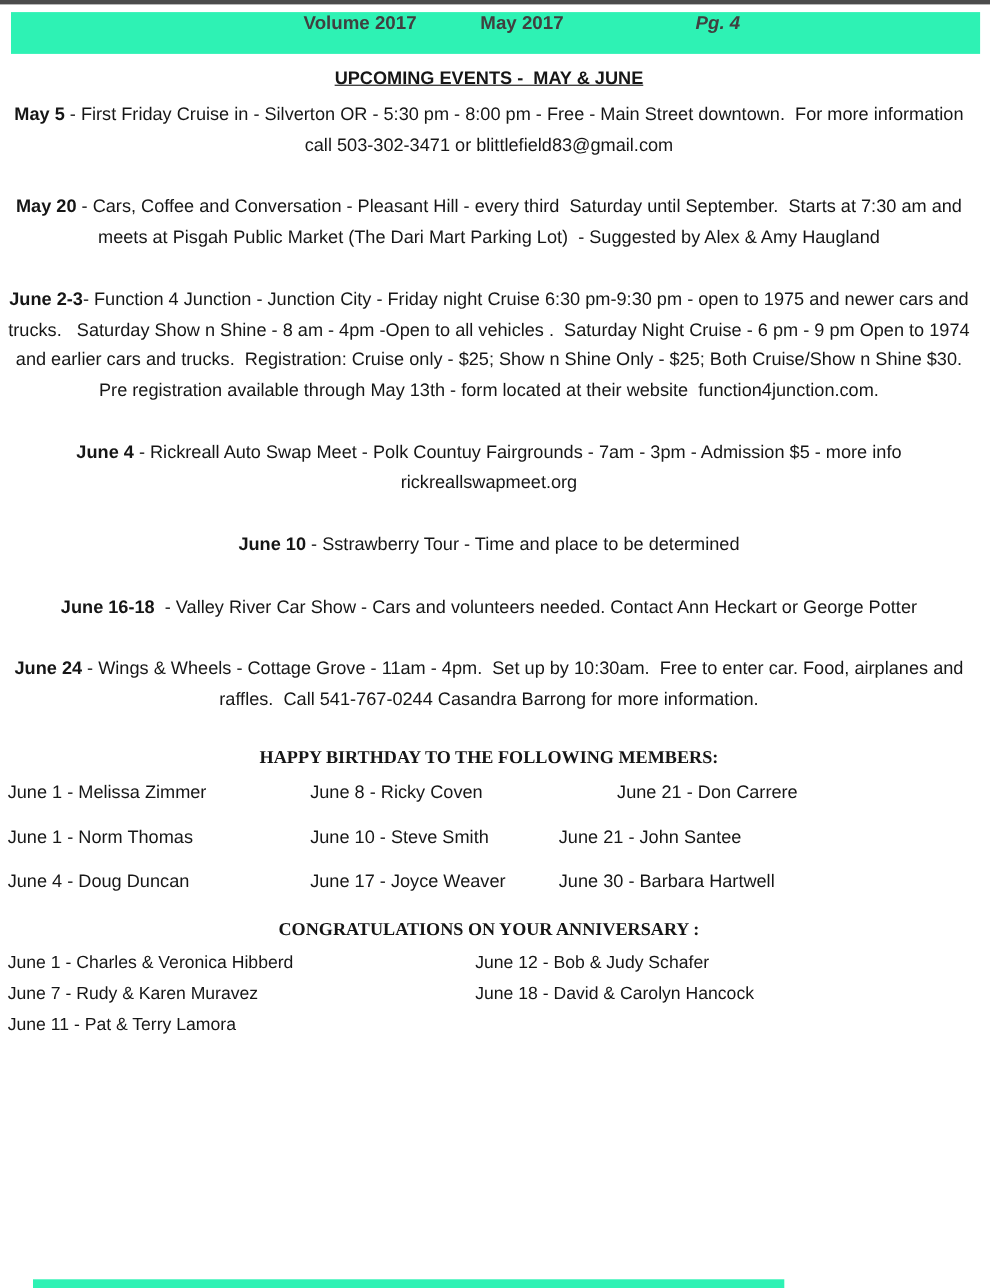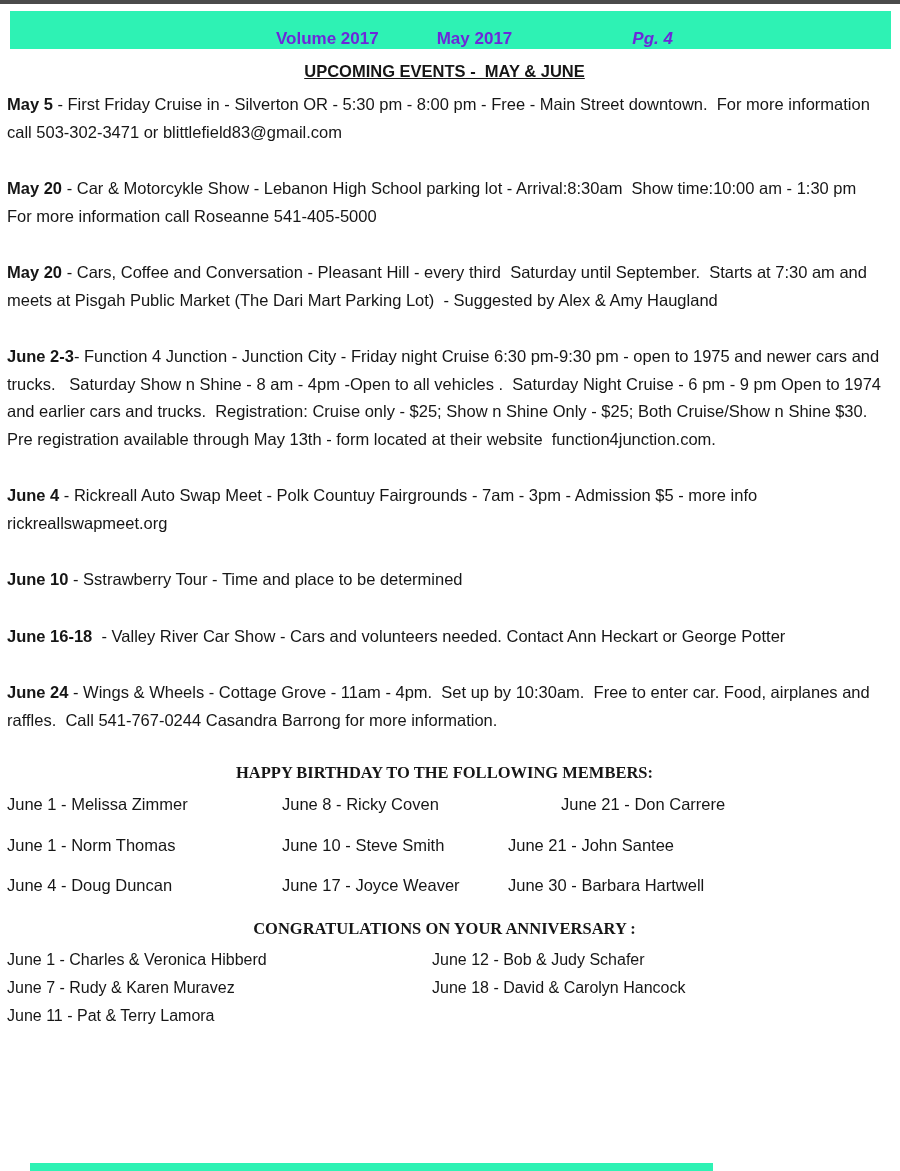--- a/index.html
+++ b/index.html
@@ -3,33 +3,33 @@
 <meta charset="utf-8">
 <style>
   html,body { margin:0; padding:0; background:#ffffff; }
   .page {
     position:relative; width:900px; height:1171px; background:#fff;
     font-family:"Liberation Sans", sans-serif; color:#161616; overflow:hidden;
   }
   .top-strip { position:absolute; left:0; top:0; width:900px; height:4px; background:#4b4b4b; }
   .banner {
     position:absolute; left:10px; top:11px; width:881px; height:38px;
-    background:#2ef2b4; display:flex; align-items:flex-end;
-    font-weight:bold; font-size:17px; color:#6d28d9;
+    background:#2ef2b4; display:flex; align-items:flex-start;
+    font-weight:bold; font-size:17px; color:#404040;
   }
   .banner .vol { margin-left:266px; }
   .banner .mon { margin-left:58px; }
   .banner .pg  { margin-left:120px;font-style:italic; }
   .content { position:absolute; left:7px; top:62px; width:875px; }
   .events-title {
     text-align:center; font-weight:bold; font-size:16.5px;
     text-decoration:underline; white-space:pre-wrap; margin:0 0 10px 0;
   }
   .event {
-    font-size:16.5px; line-height:27.5px; margin:0 0 29px 0; white-space:pre-wrap;
+    font-size:16.5px; line-height:27.5px; margin:0 0 29px 0; white-space:pre-wrap;text-align:center;
   }
   .event b { font-weight:bold; }
   .section-title {
     text-align:center; font-weight:bold; font-size:16.5px; margin:0; white-space:pre-wrap;font-family:Liberation Serif, serif;
   }
   .bday-title { margin-top:13px; margin-bottom:7px; }
   .bday-grid {
     display:grid; grid-template-columns:263px 214px 1fr;
     font-size:16.5px; line-height:28.5px; white-space:pre-wrap;gap:12px;
   }
@@ -51,21 +51,20 @@
     <span class="vol">Volume 2017</span>
     <span class="mon">May 2017</span>
     <span class="pg">Pg. 4</span>
   </div>
 
   <div class="content">
     <p class="events-title">UPCOMING EVENTS -  MAY &amp; JUNE</p>
 
     <div id="events-list">
         <p class="event"><b>May 5</b><span> - First Friday Cruise in - Silverton OR - 5:30 pm - 8:00 pm - Free - Main Street downtown.  For more information call 503-302-3471 or blittlefield83@gmail.com</span></p>
-        <p class="event"><b>May 20</b><span> - Car &amp; Motorcykle Show - Lebanon High School parking lot - Arrival:8:30am  Show time:10:00 am - 1:30 pm  For more information call Roseanne 541-405-5000</span></p>
         <p class="event"><b>May 20</b><span> - Cars, Coffee and Conversation - Pleasant Hill - every third  Saturday until September.  Starts at 7:30 am and meets at Pisgah Public Market (The Dari Mart Parking Lot)  - Suggested by Alex &amp; Amy Haugland</span></p>
         <p class="event"><b>June 2-3</b><span>- Function 4 Junction - Junction City - Friday night Cruise 6:30 pm-9:30 pm - open to 1975 and newer cars and trucks.   Saturday Show n Shine - 8 am - 4pm -Open to all vehicles .  Saturday Night Cruise - 6 pm - 9 pm Open to 1974 and earlier cars and trucks.  Registration: Cruise only - $25; Show n Shine Only - $25; Both Cruise/Show n Shine $30.  Pre registration available through May 13th - form located at their website  function4junction.com.</span></p>
         <p class="event"><b>June 4</b><span> - Rickreall Auto Swap Meet - Polk Countuy Fairgrounds - 7am - 3pm - Admission $5 - more info rickreallswapmeet.org</span></p>
         <p class="event"><b>June 10</b><span> - Sstrawberry Tour - Time and place to be determined</span></p>
         <p class="event"><b>June 16-18</b><span>  - Valley River Car Show - Cars and volunteers needed. Contact Ann Heckart or George Potter</span></p>
         <p class="event"><b>June 24</b><span> - Wings &amp; Wheels - Cottage Grove - 11am - 4pm.  Set up by 10:30am.  Free to enter car. Food, airplanes and raffles.  Call 541-767-0244 Casandra Barrong for more information.</span></p>
       </div>
 
     <p class="section-title bday-title">HAPPY BIRTHDAY TO THE FOLLOWING MEMBERS:</p>
     <div id="bday-grid" class="bday-grid"><div>June 1 - Melissa Zimmer</div><div>June 8 - Ricky Coven</div><div>June 21 - Don Carrere</div><div>June 1 - Norm Thomas</div><div>June 10 - Steve Smith</div><div>June 21 - John Santee</div><div>June 4 - Doug Duncan</div><div>June 17 - Joyce Weaver</div><div>June 30 - Barbara Hartwell</div></div>

